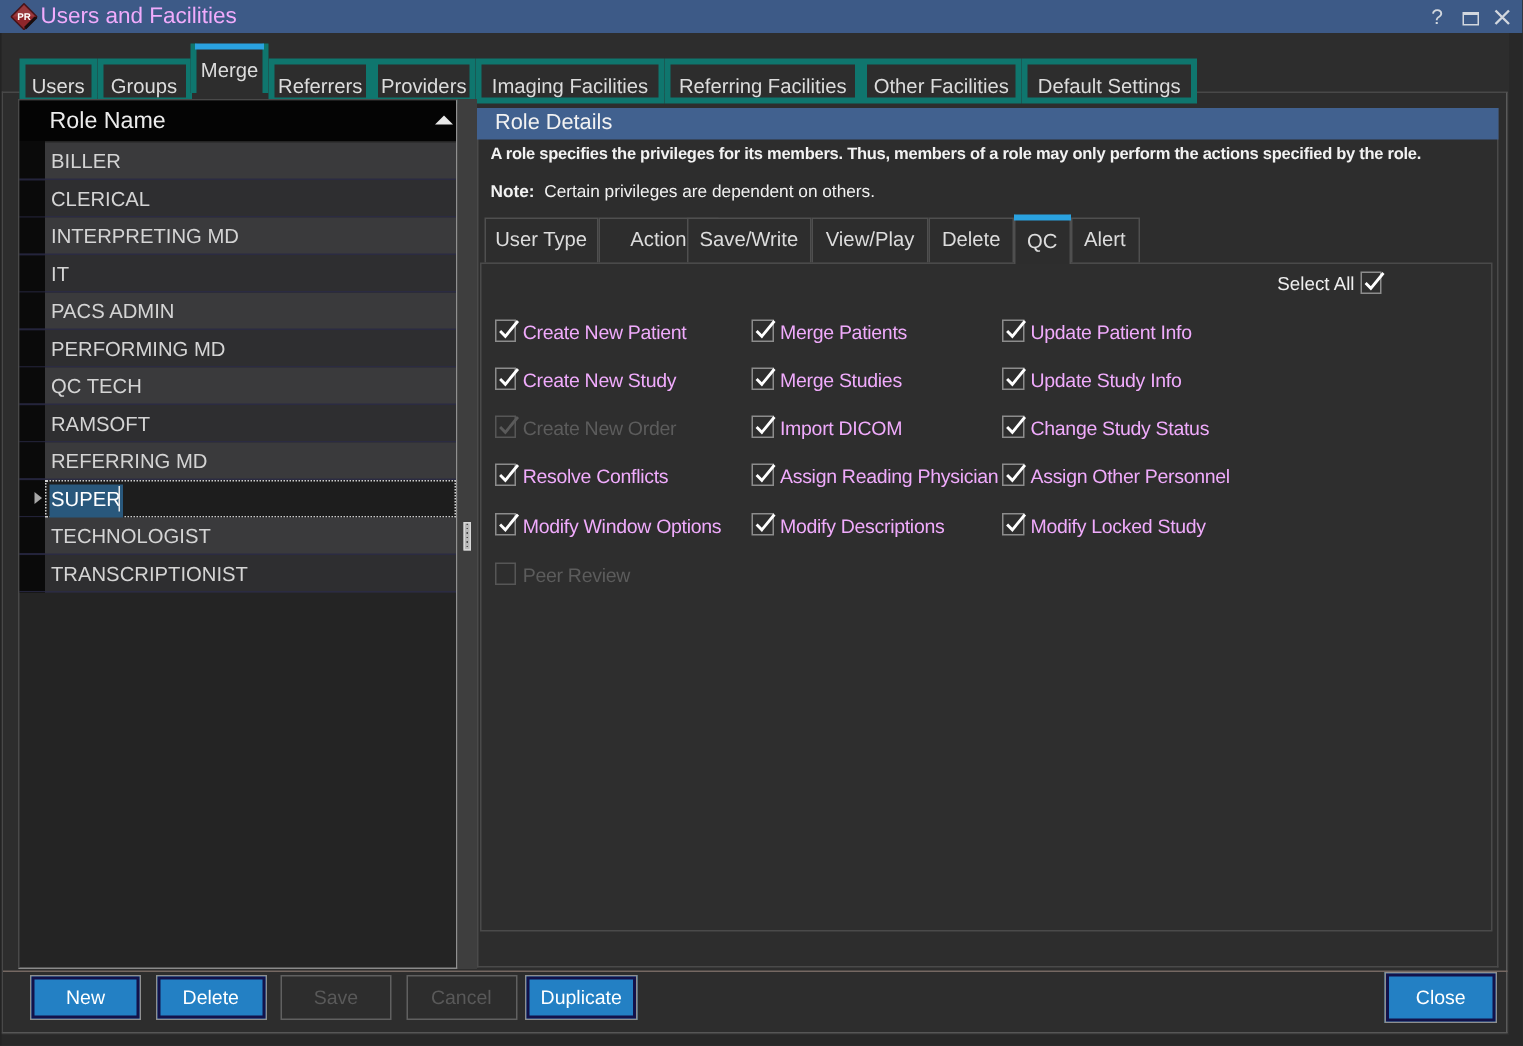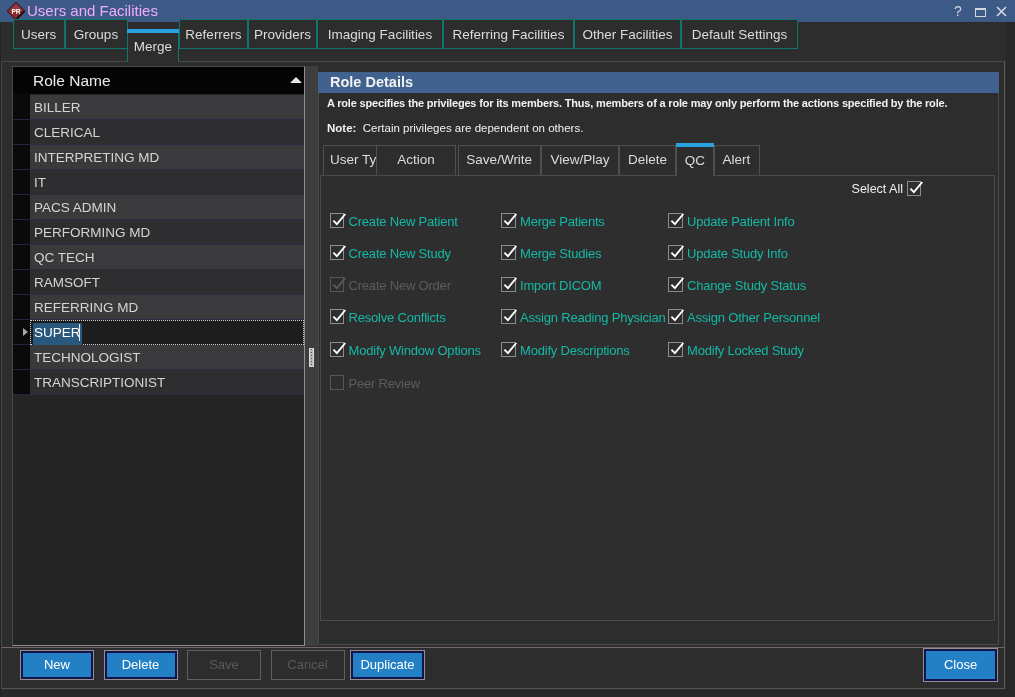--- a/index.html
+++ b/index.html
@@ -6,21 +6,21 @@
   html,body { width:1015px; height:697px; overflow:hidden; }
   body { background:#2d2d2d; font-family:"Liberation Sans", sans-serif; position:relative; }
   .abs { position:absolute; }
 
   
   #titlebar { left:0; top:0; width:1015px; height:22px; background:#3d5a87; }
   #title-text { left:27px; top:0; height:22px; line-height:22px; font-size:15px; color:#f0abfc; }
   .tbtn { top:0; height:22px; line-height:22px; font-size:14px; color:#d2d7de; text-align:center; width:18px; }
 
   
-  .otab { top:19px; height:30px; border:1px solid #0f766e; background:#2d2d2d; color:#dcdcdc;
+  .otab { top:39px; height:30px; border:4px solid #0f766e; background:#2d2d2d; color:#dcdcdc;
           font-size:13.5px; text-align:center; line-height:29px; }
   .otab.active { top:28.5px; height:33.5px; border-bottom:none; border-top:none; line-height:29px; padding-top:3px; z-index:5; }
   .otab.active::before { content:""; position:absolute; left:-1px; right:-1px; top:0; height:4.5px; background:#2aa2e0; }
 
   
   #page { left:1px; top:61px; width:1004px; height:628px; border:1px solid #484848; border-right-color:#5a5a5a; border-bottom-color:#565656; background:#2d2d2d; }
 
   
   #list { left:12px; top:66px; width:293px; height:580px; border:1px solid #494949; border-right-color:#909090; border-bottom-color:#8a8a8a; background:#242424; }
   #list-header { left:0; top:0; width:291px; height:27px; background:#040404; color:#ececec; font-size:15.5px; line-height:27px; }
@@ -35,36 +35,36 @@
   #rowmarker { width:0; height:0; border-top:4.5px solid transparent; border-bottom:4.5px solid transparent; border-left:5.5px solid #a8a8a8; }
   #sortarrow { width:0; height:0; border-left:6px solid transparent; border-right:6px solid transparent; border-bottom:6px solid #e8e8e8; }
 
   
   #sbtrack { left:305px; top:66px; width:13px; height:580px; background:#3e3e3e; }
   #sbthumb { left:308.5px; top:348px; width:5px; height:18.5px; background-color:#b8b8b8; border:1px solid #d8d8d8;
              background-image:repeating-linear-gradient(to bottom, #4a4a4a 0 1px, #b8b8b8 1px 3px); background-size:1px 100%; background-position:center top; background-repeat:no-repeat; }
 
   
   #panel { left:318px; top:72px; width:681px; height:573px; border:1px solid #4a4a4a; border-top:none; background:#2d2d2d; }
-  #panel-header { left:318px; top:72px; width:681px; height:21px; background:#41618f; color:#f2f2f2; font-size:14.5px; line-height:21px;font-weight:bold; }
+  #panel-header { left:318px; top:72px; width:681px; height:21px; background:#41618f; color:#f2f2f2; font-size:14.5px; line-height:21px; }
   #desc { left:327px; top:97px; font-size:11px; font-weight:bold; color:#f2f2f2; white-space:nowrap; letter-spacing:-0.18px; line-height:13px; }
   #note { left:327px; top:122px; font-size:11.5px; color:#f2f2f2; white-space:nowrap; line-height:13px; }
 
   .itab { top:144.5px; height:31px; border:1px solid #4f4f4f; background:#2d2d2d; color:#dcdcdc;
           font-size:13.5px; text-align:center; line-height:28px; }
   .itab.active { top:142.5px; height:33px; border-bottom:none; border-top:none; line-height:28px; padding-top:4px; z-index:5; }
   .itab.active::before { content:""; position:absolute; left:-1px; right:-1px; top:0; height:4.5px; background:#2aa2e0; }
 
   #qcbox { left:320px; top:174.5px; width:675px; height:446.5px; border:1px solid #4a4a4a; background:#2e2e2e; }
 
   
   .cb { width:14.5px; height:14.5px; border:1px solid #8c8c8c; background:transparent; }
   .cb.dis { border-color:#565656; }
   .cb svg { position:absolute; left:0px; top:-1px; overflow:visible; }
-  .cblabel { font-size:13px; letter-spacing:-0.2px; color:#14b8a6; line-height:15px; }
+  .cblabel { font-size:13px; letter-spacing:-0.2px; color:#f0abfc; line-height:15px; }
   .cblabel.dis { color:#5c5c5c; }
 
   
   #separator { left:2px; top:646.5px; width:1003px; height:1px; background:#756862; }
   .btn { top:650px; height:30px; border:1px solid #8f8f8f; background:#2380c4; color:#ffffff;
          font-size:13px; text-align:center; }
   .btn .inner { position:absolute; left:0; top:0; right:0; bottom:0; border:2px solid #13124a; line-height:24px; }
   .btn.disabled { background:#2d2d2d; border:1px solid #606060; color:#595959; line-height:28px; }
 </style>
 </head>
@@ -123,21 +123,21 @@
   </div>
   <div class="abs" id="sbtrack"></div>
   <div class="abs" id="sbthumb"></div>
 
   <div class="abs" id="panel"></div>
   <div class="abs" id="panel-header"><span style="padding-left:12px;">Role Details</span></div>
   <div class="abs" id="desc">A role specifies the privileges for its members. Thus, members of a role may only perform the actions specified by the role.</div>
   <div class="abs" id="note"><b>Note:</b>&nbsp; Certain privileges are dependent on others.</div>
 
   <div class="abs itab" style="left:322.5px;width:76.5px;">User Type</div>
-  <div class="abs itab" style="left:376px;width:80px;">Action</div>
+  <div class="abs itab" style="left:399px;width:80px;">Action</div>
   <div class="abs itab" style="left:457.5px;width:83.5px;">Save/Write</div>
   <div class="abs itab" style="left:541px;width:78px;">View/Play</div>
   <div class="abs itab" style="left:619px;width:57px;">Delete</div>
   <div class="abs itab active" style="left:676px;width:37.5px;">QC</div>
   <div class="abs itab" style="left:713.5px;width:46px;">Alert</div>
 
   <div class="abs" id="qcbox"></div>
   <div class="abs" style="right:112px;top:182px;font-size:12.5px;color:#efefef;line-height:14px;">Select All</div>
   <div class="abs cb" style="left:906.5px;top:181px;">
     <svg width="16" height="16" viewBox="0 0 16 16">

